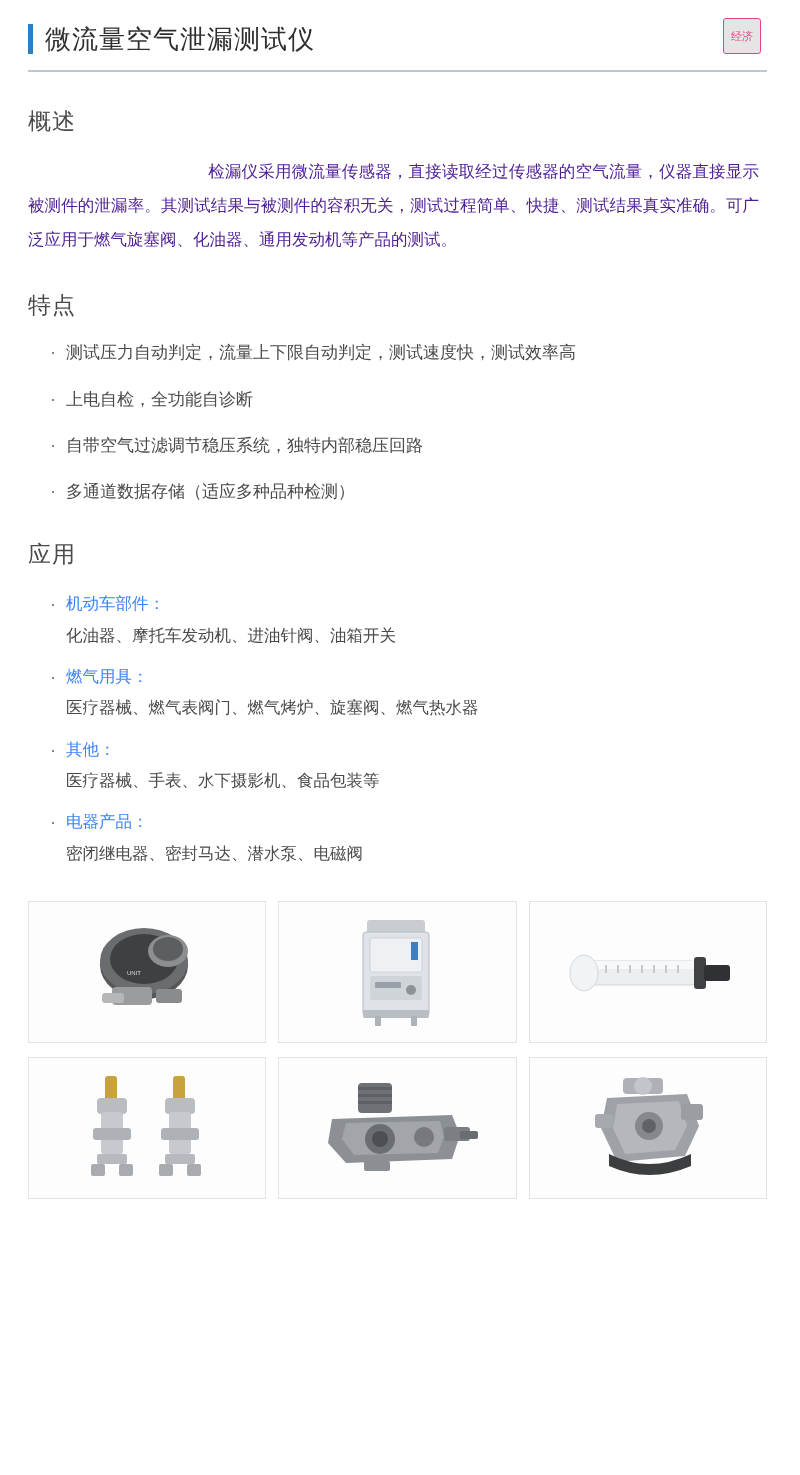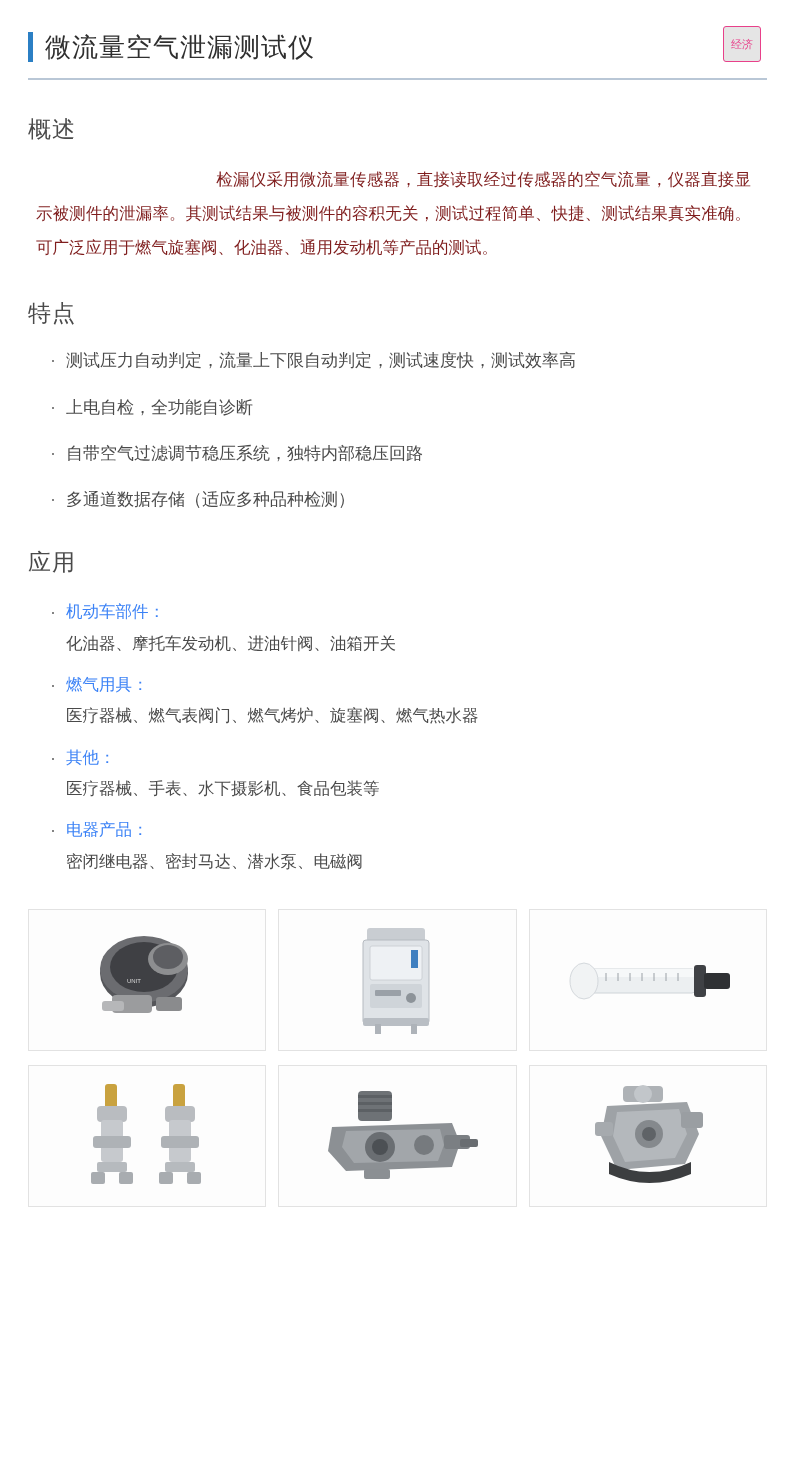--- a/index.html
+++ b/index.html
@@ -12,21 +12,21 @@
     background: #ffffff;
     font-family: "Liberation Sans", "DejaVu Sans", sans-serif;
     color: #3a3a3a;
     -webkit-font-smoothing: antialiased;
   }
   .page {
     position: relative;
     width: 795px;
     height: 1475px;
     box-sizing: border-box;
-    padding: 16px 28px;
+    padding: 8px 28px;
   }
 
   
   .header {
     position: relative;
     height: 62px;
     border-bottom: 2px solid #b9c7d6;
     display: flex;
     align-items: center;
   }
@@ -68,23 +68,23 @@
   .section-title {
     font-size: 23px;
     color: #4a4a4a;
     font-weight: normal;
     margin: 0 0 18px 0;
     letter-spacing: 1px;
   }
   .paragraph {
     font-size: 16.5px;
     line-height: 2.05;
-    color: #7f1d1d;
+    color: #4c1d95;
     text-indent: 0;
-    margin: 8px;
+    margin: 0;
     padding: 0 8px 0 0;
     text-align: justify;
   }
   .paragraph .lead-indent {
     display: inline-block;
     width: 180px;
   }
 
   ul.bullets {
     list-style: none;

